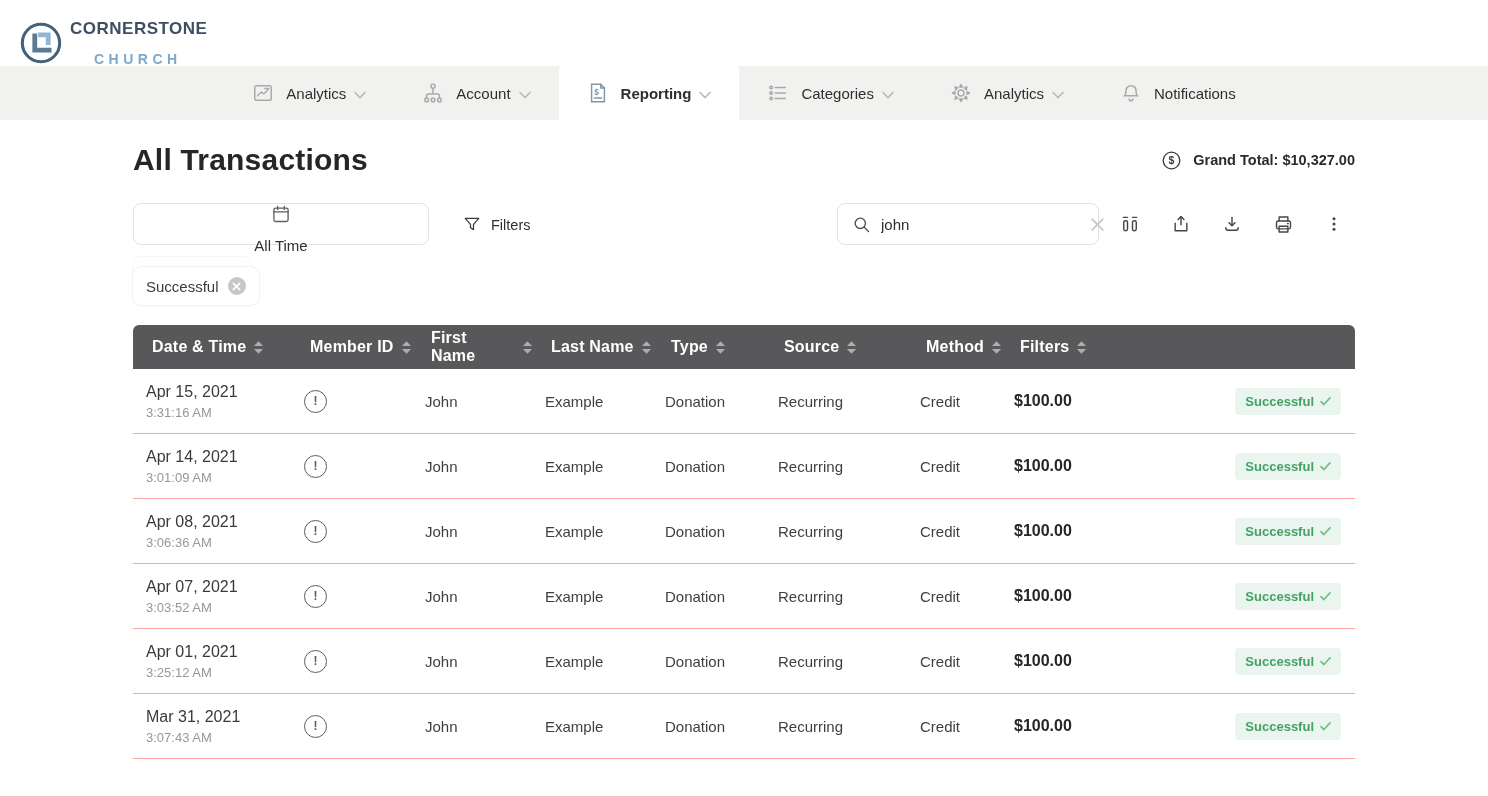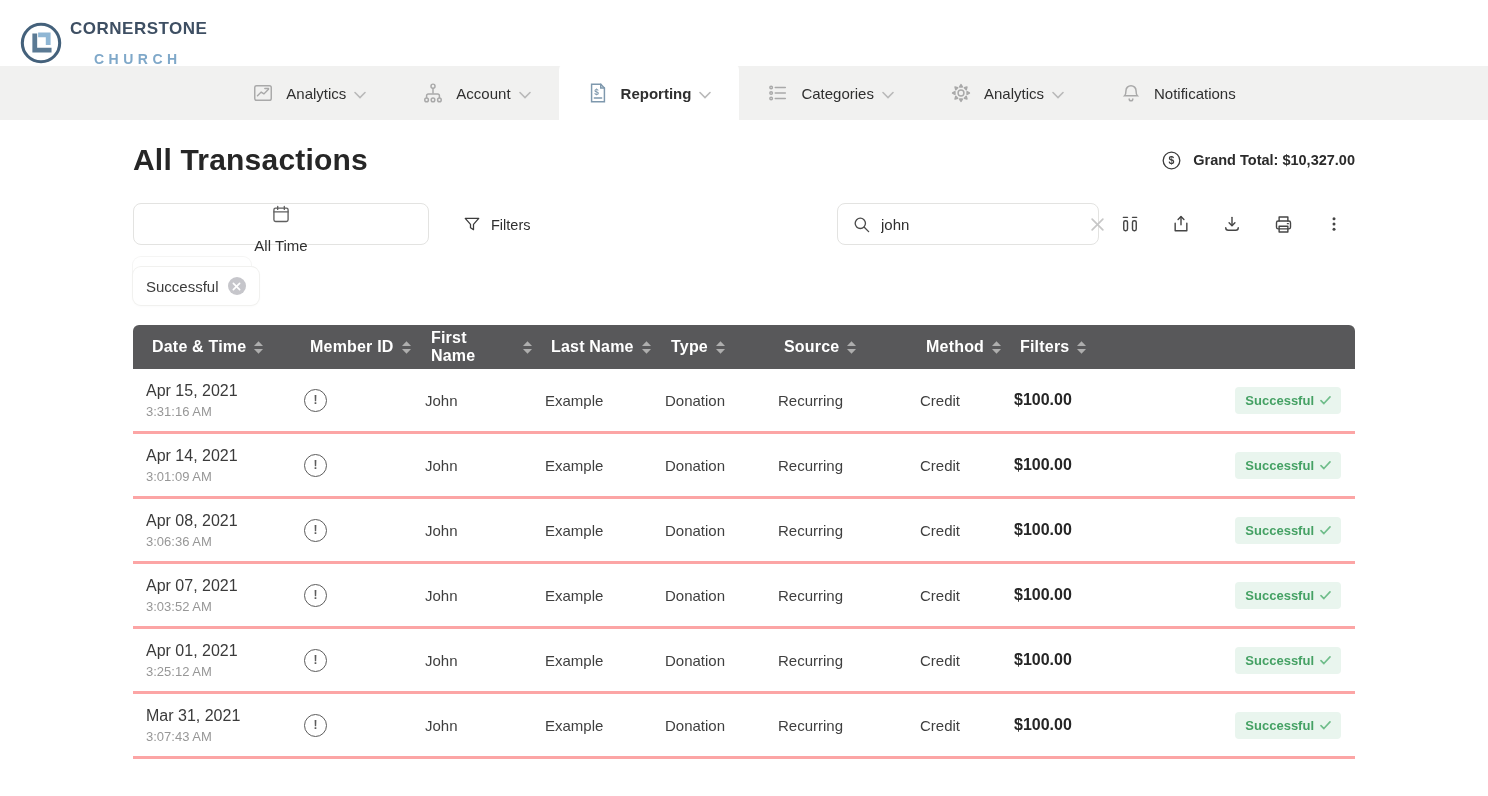--- a/index.html
+++ b/index.html
@@ -48,21 +48,21 @@
   .chips::before { content:""; position:absolute; left:0; top:-10px; width:118px; height:34px; border-radius:8px; box-shadow:0 0 0 1px #f5f5f4; }
   .chip { position:relative; display:inline-flex; align-items:center; gap:9px; height:38px; padding:0 13px; background:#fff; border-radius:8px; box-shadow:0 0 0 1px #f1f1ef, 0 1px 3px rgba(0,0,0,.04); font-size:15px; color:#3c3c3c; }
   .chip-x { width:18px; height:18px; border-radius:50%; background:#c6c6cb; color:#fff; display:flex; align-items:center; justify-content:center; cursor:pointer; }
 
   
   .table { margin-top:20px; width:100%; }
   .tgrid { display:grid; grid-template-columns:158px 121px 120px 120px 113px 142px 94px 116px 1fr; align-items:center; }
   .thead { height:44px; background:#58585a; border-radius:6px 6px 0 0; color:#fff; }
   .th { display:flex; align-items:center; gap:8px; font-size:16px; font-weight:bold; padding-left:19px; cursor:pointer; letter-spacing:.2px; }
   .sort { display:flex; flex-direction:column; gap:2px; color:#aeaeae; }
-  .trow { height:65px; border-bottom:3px solid #fca5a5; background:#fff; }
+  .trow { height:65px; border-bottom:1px solid #fca5a5; background:#fff; }
   .td { font-size:15px; color:#3f3f3f; padding-left:13px; }
   .td-date .d1 { font-size:16px; color:#3a3a3a; }
   .td-date .d2 { font-size:13px; color:#979797; margin-top:4px; }
   .td-member { color:#5c5c5c; }
   .alert-circ { width:23px; height:23px; border:1.4px solid #5c5c5c; border-radius:50%; display:inline-flex; align-items:center; justify-content:center; font-size:12px; font-weight:bold; color:#5c5c5c; cursor:pointer; }
   .td-amount { font-size:16px; font-weight:bold; color:#262626; }
   .td-status { display:flex; justify-content:flex-end; padding-right:14px; }
   .badge { display:inline-flex; align-items:center; gap:6px; background:#e9f5ee; color:#45a164; font-size:13px; font-weight:bold; padding:6px 10px; border-radius:4px; }
   .badge .bcheck { color:#6fbd8a; display:flex; }
 </style>

